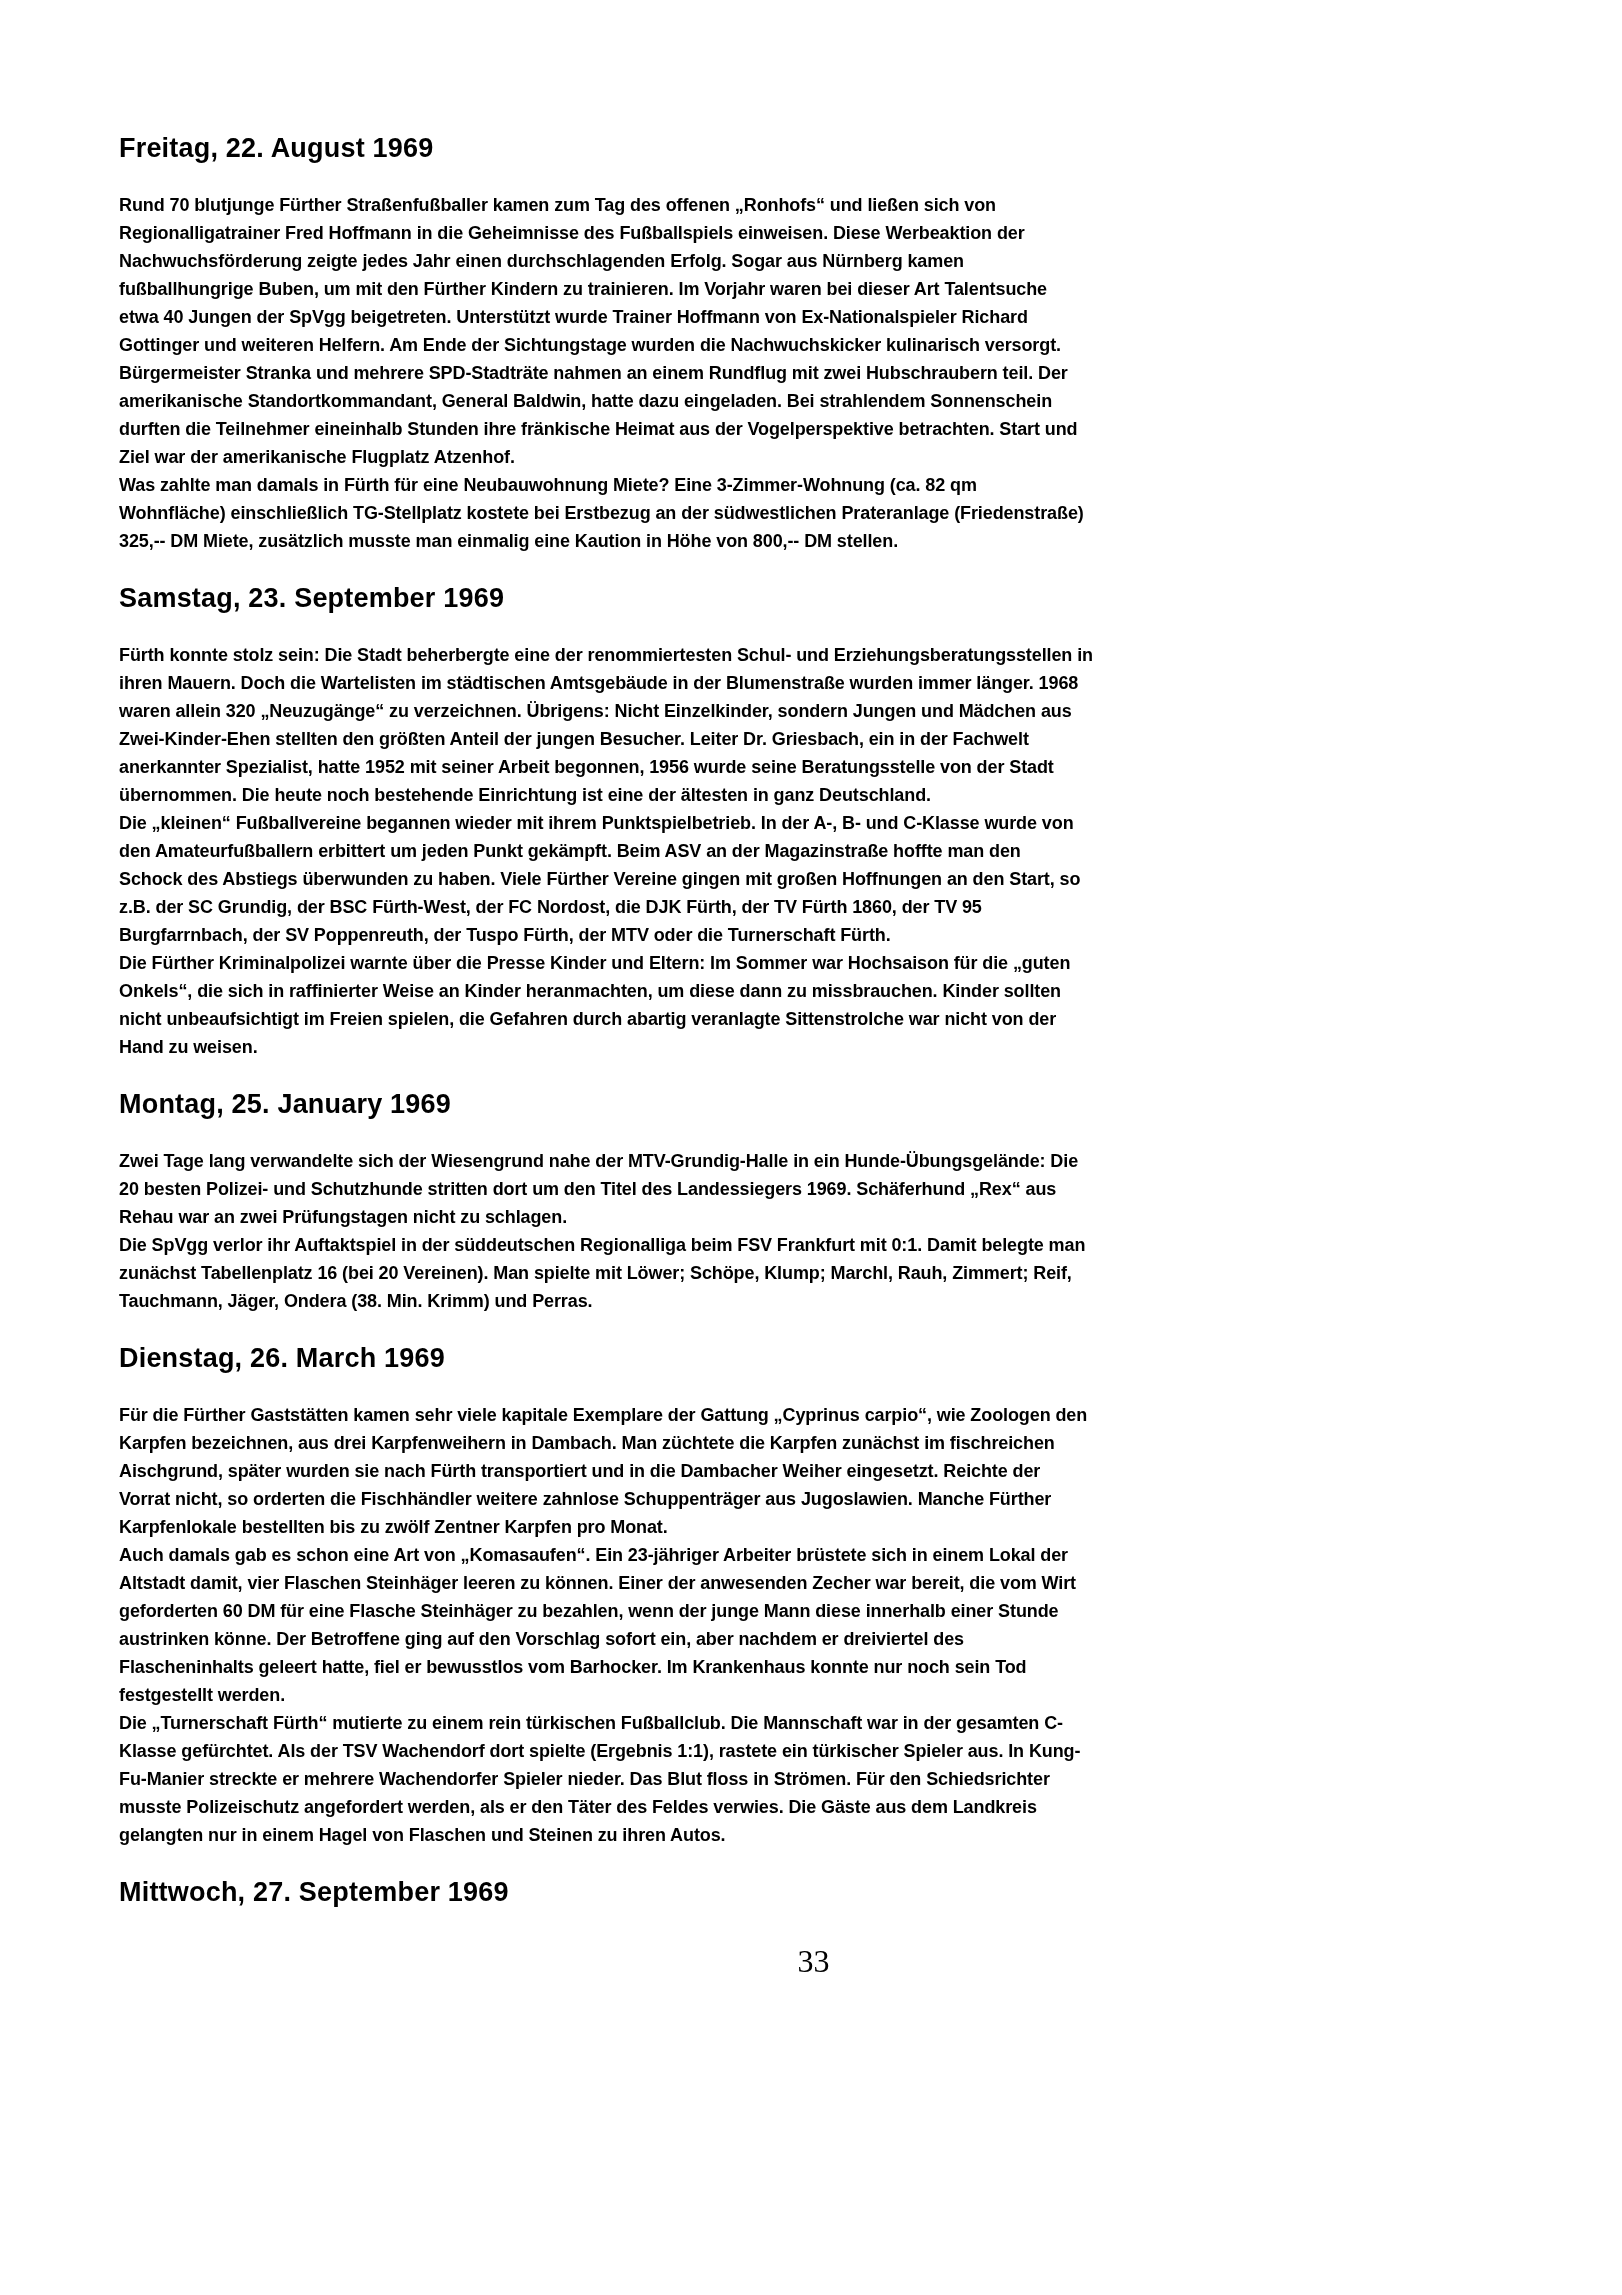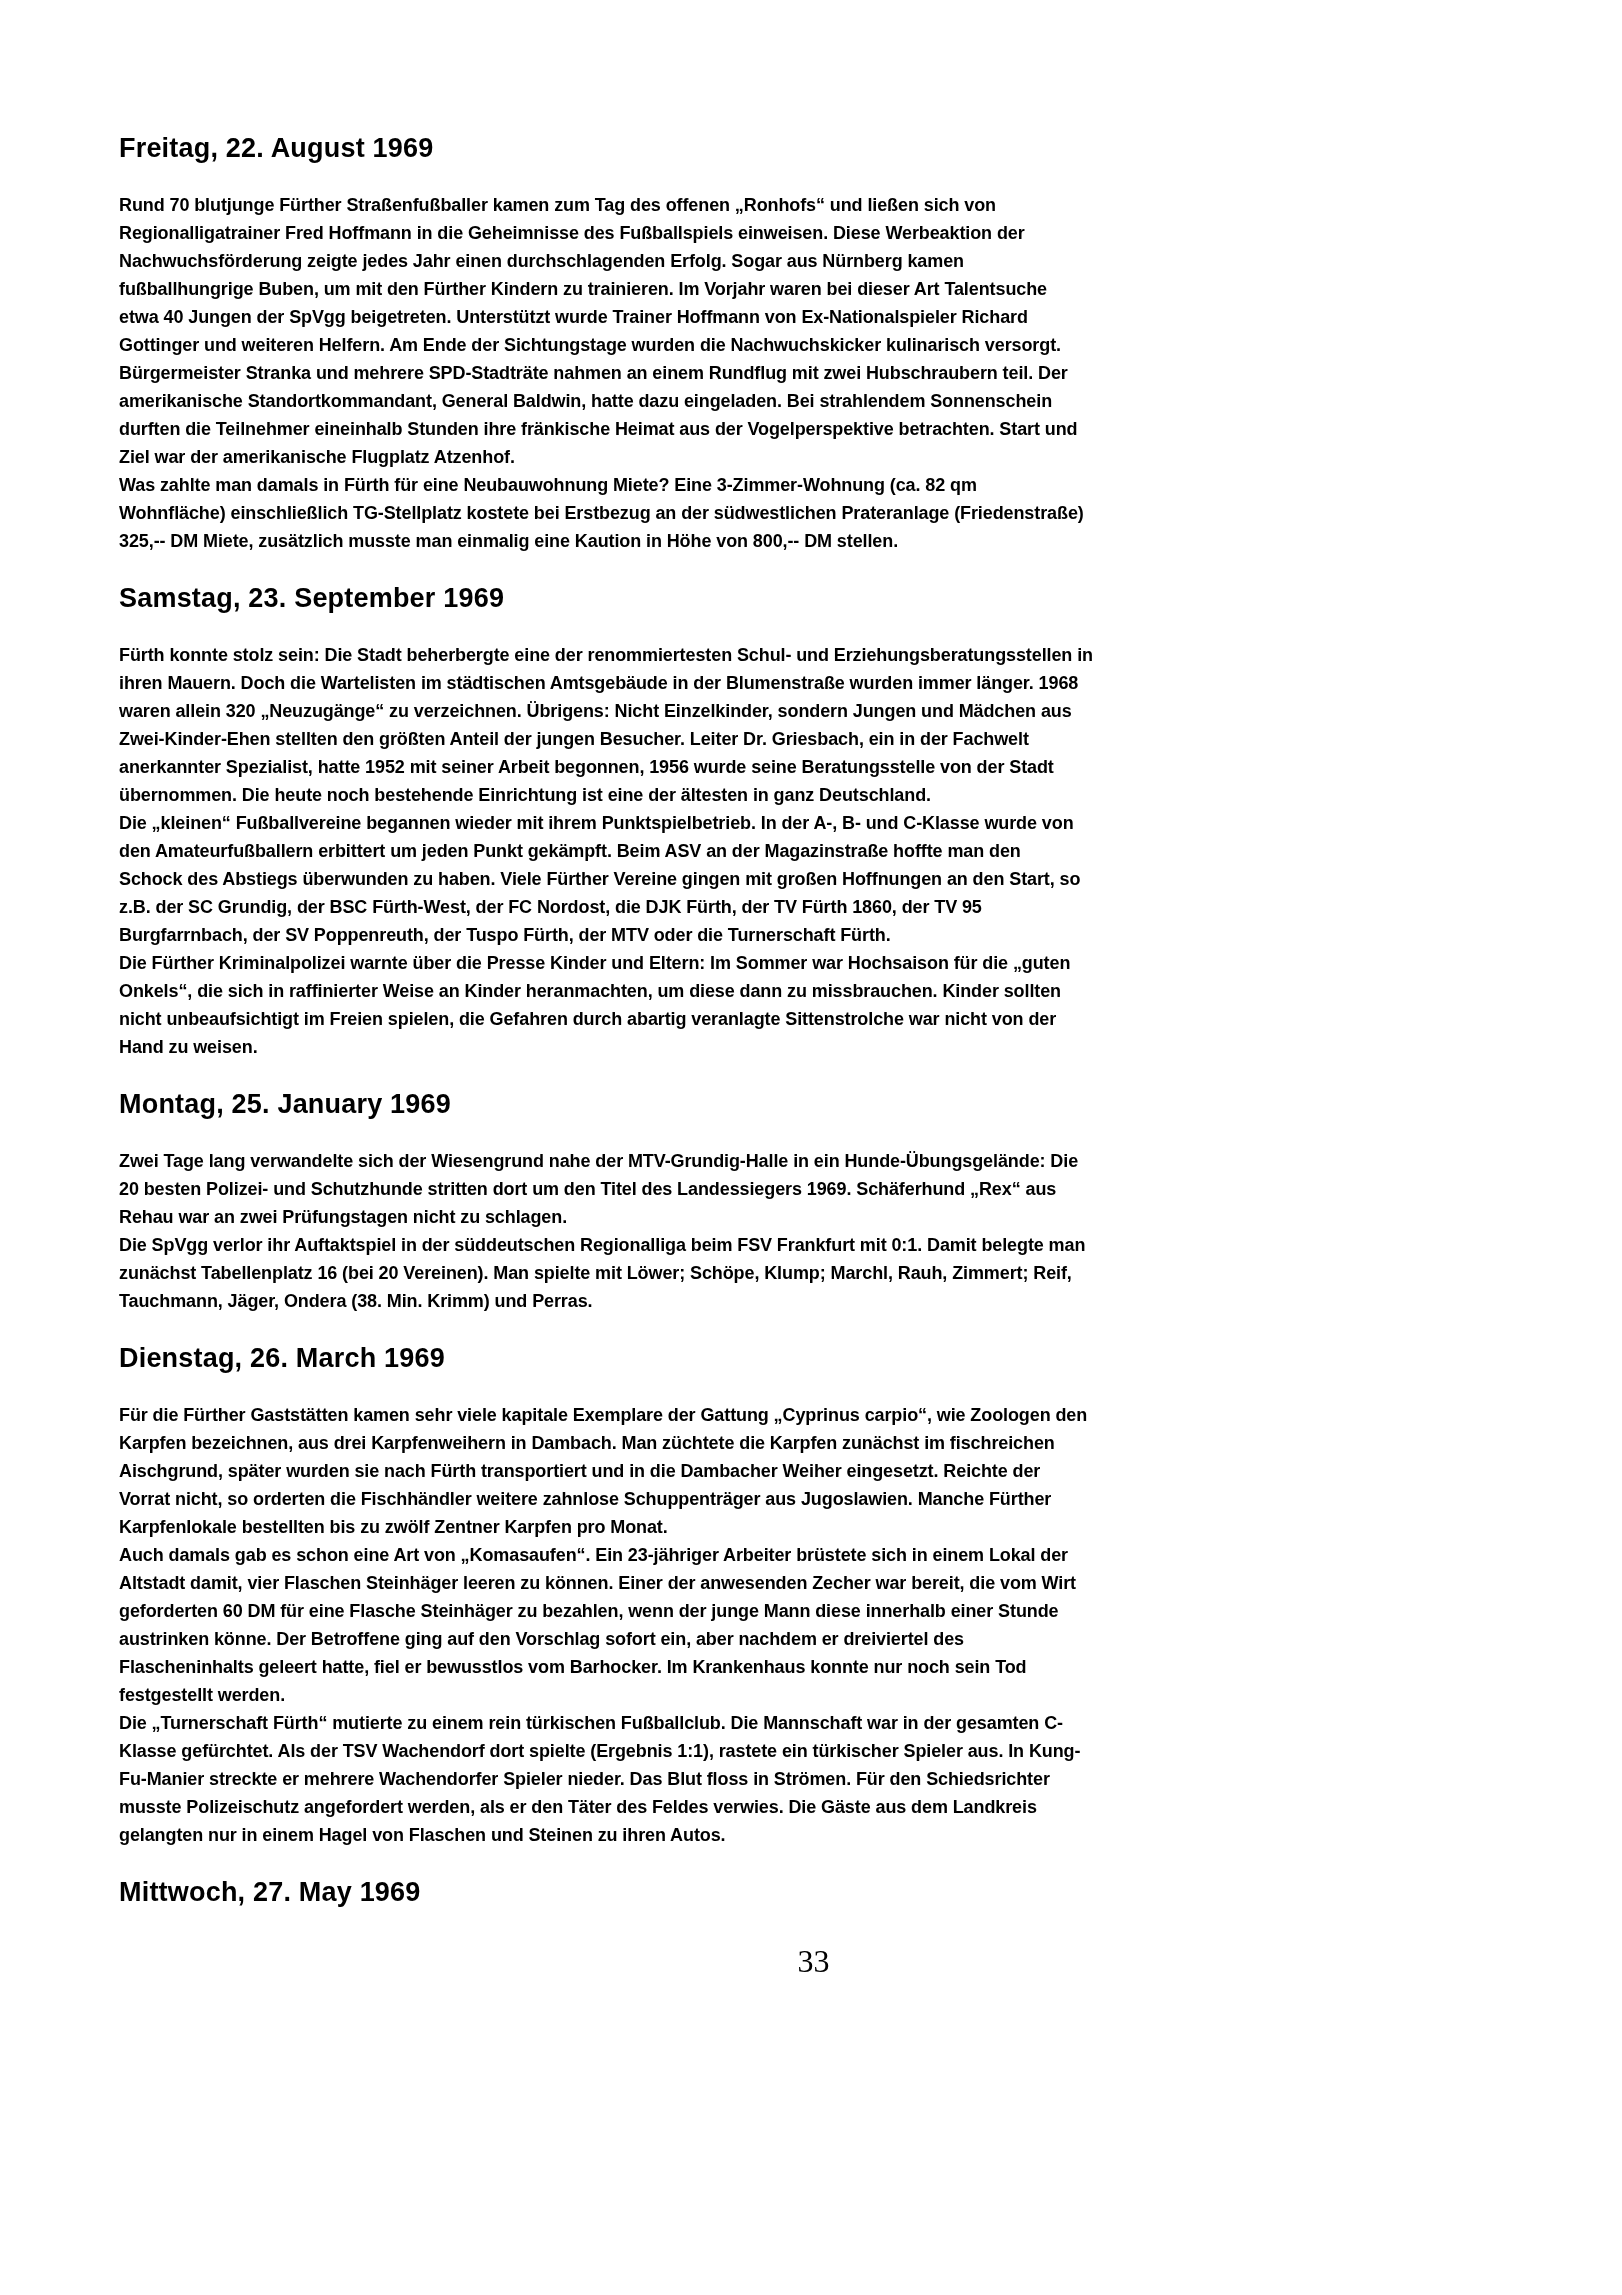--- a/index.html
+++ b/index.html
@@ -113,20 +113,20 @@
 Flascheninhalts geleert hatte, fiel er bewusstlos vom Barhocker. Im Krankenhaus konnte nur noch sein Tod
 festgestellt werden.
 Die „Turnerschaft Fürth“ mutierte zu einem rein türkischen Fußballclub. Die Mannschaft war in der gesamten C-
 Klasse gefürchtet. Als der TSV Wachendorf dort spielte (Ergebnis 1:1), rastete ein türkischer Spieler aus. In Kung-
 Fu-Manier streckte er mehrere Wachendorfer Spieler nieder. Das Blut floss in Strömen. Für den Schiedsrichter
 musste Polizeischutz angefordert werden, als er den Täter des Feldes verwies. Die Gäste aus dem Landkreis
 gelangten nur in einem Hagel von Flaschen und Steinen zu ihren Autos.</div>
   </div>
 
   <div class="section">
-    <div class="section-heading">Mittwoch, 27. May 1969</div>
+    <div class="section-heading">Mittwoch, 27. September 1969</div>
     <div class="section-body"></div>
   </div>
 
   <div class="page-number">33</div>
 
 </div>
 
 
 </body></html>

